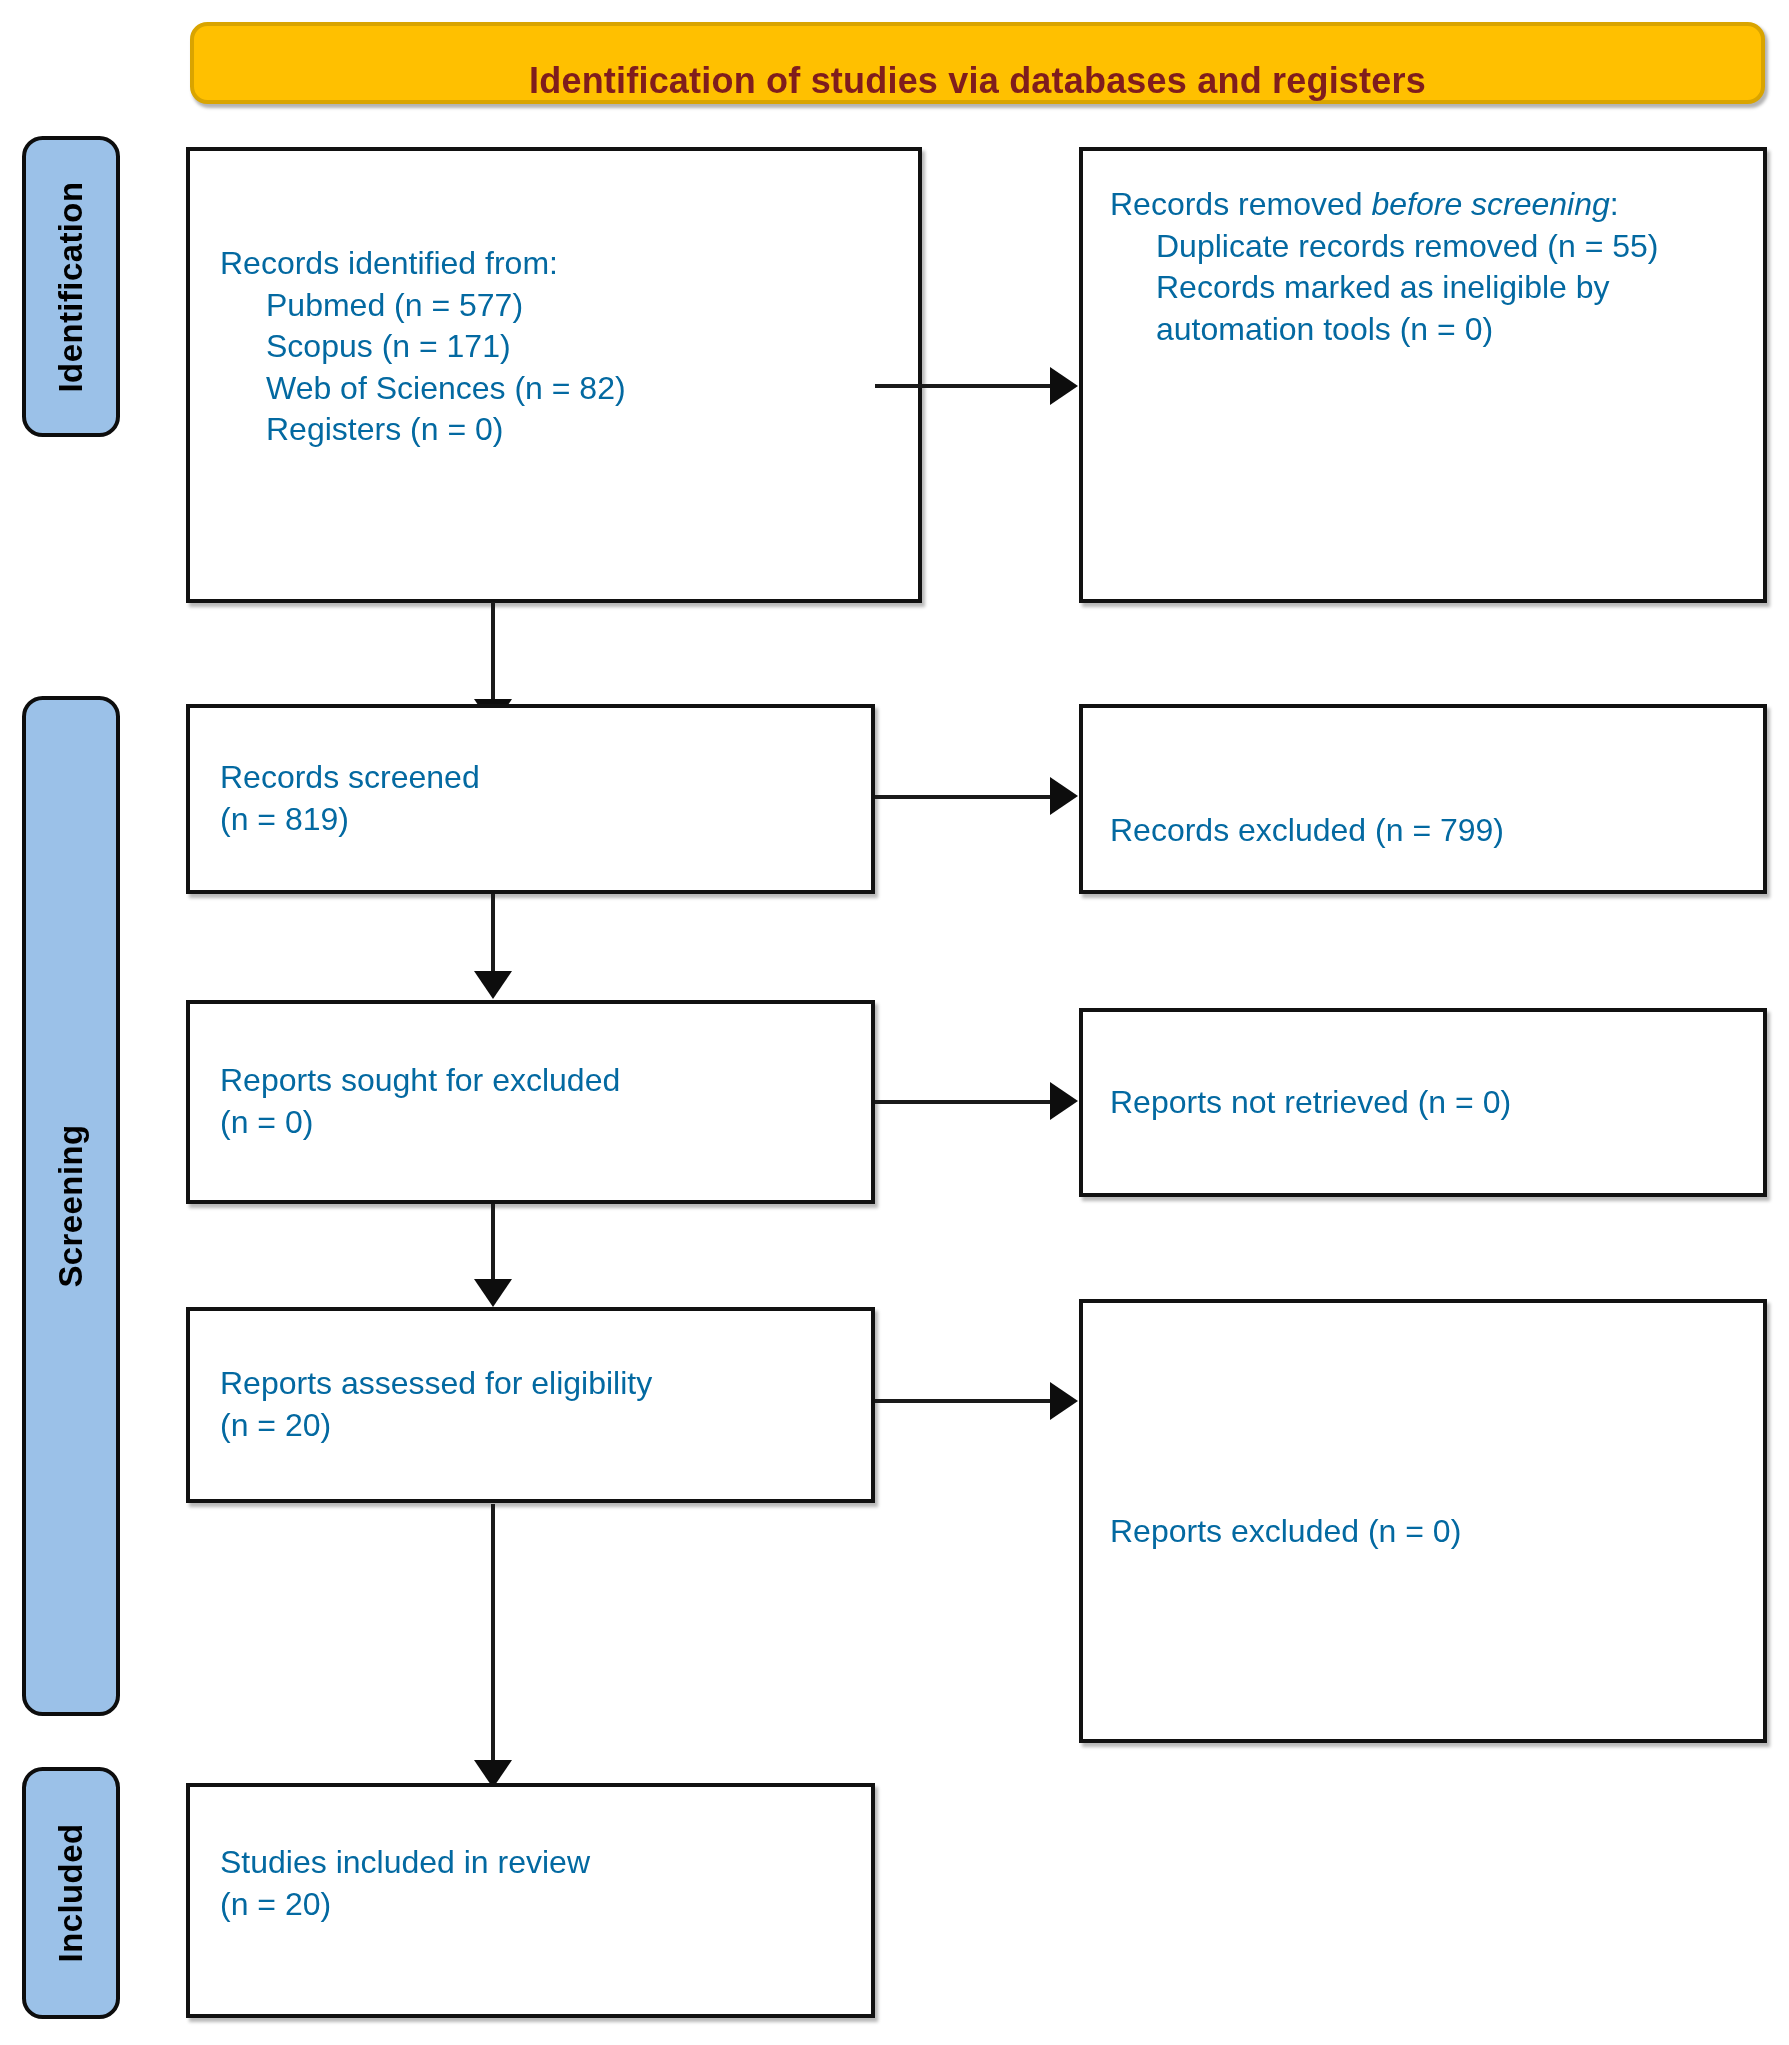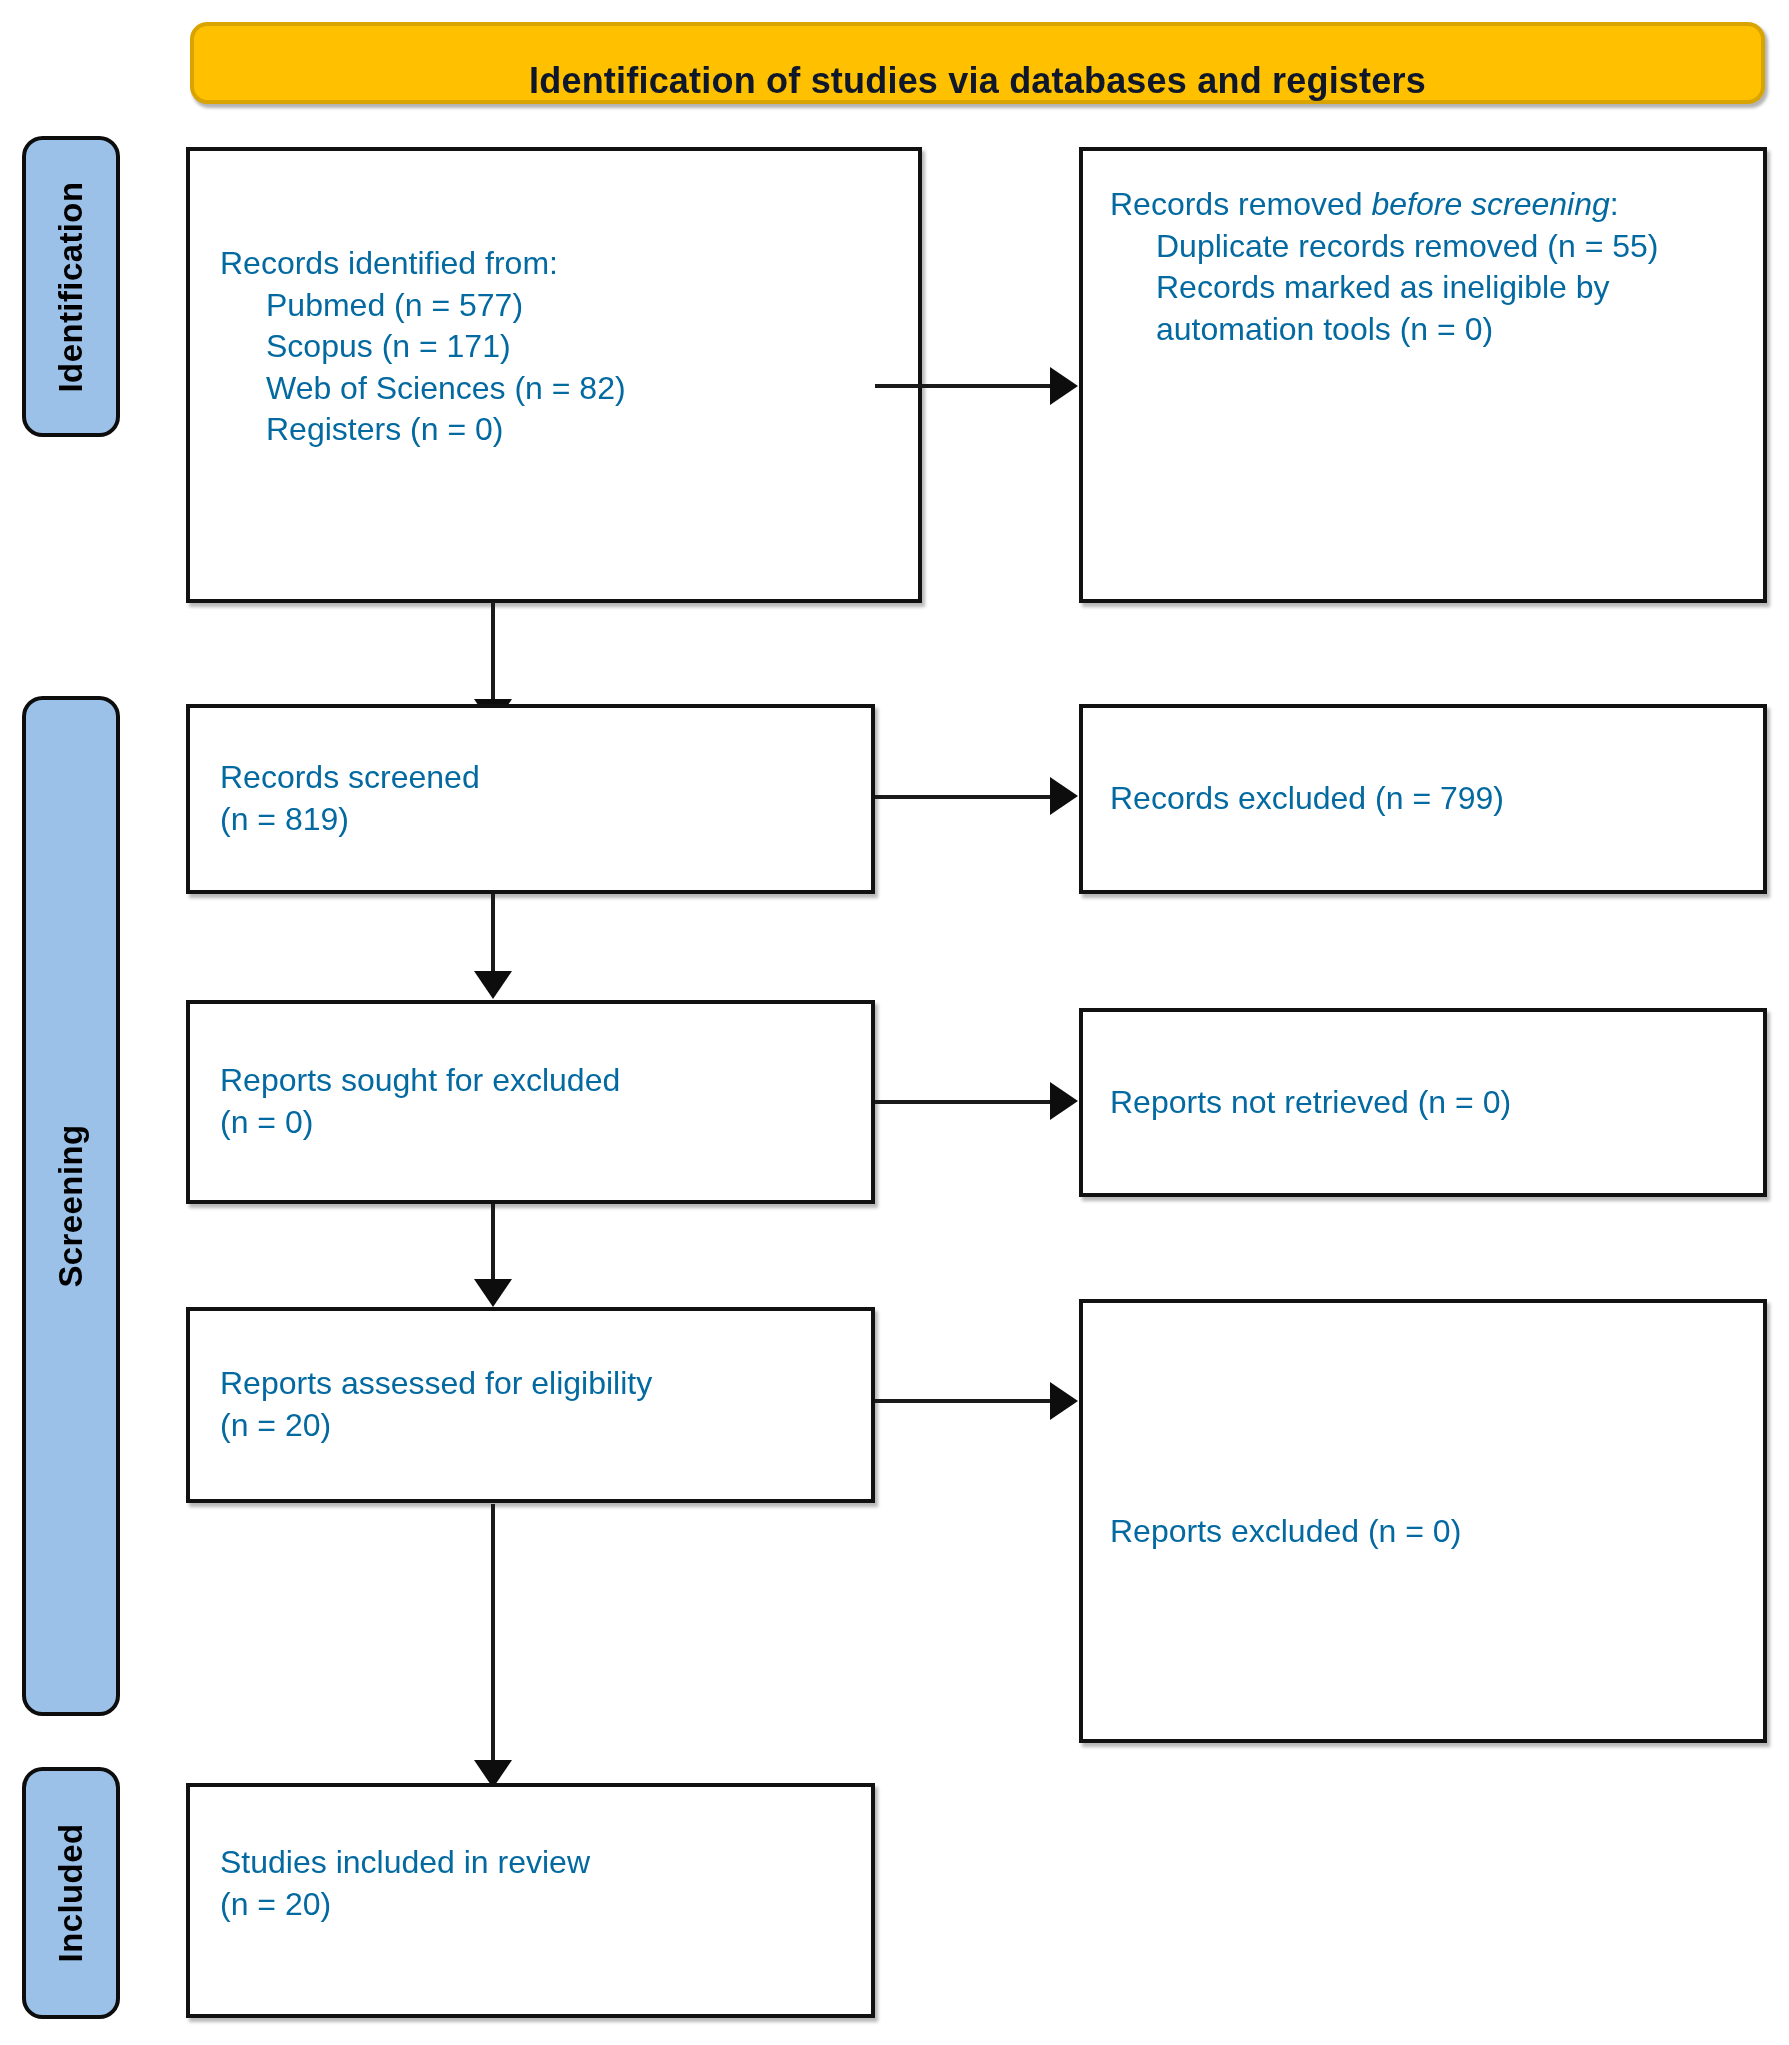--- a/index.html
+++ b/index.html
@@ -28,21 +28,21 @@
     border-radius: 17.4px;
     box-sizing: border-box;
     display: flex;
     align-items: center;
     justify-content: center;
     box-shadow: 2.4px 3.2px 3.2px rgba(0,0,0,0.30);
   }
   .banner-text {
     font-size: 36px;
     font-weight: bold;
-    color: #0f172a;
+    color: #7f1d1d;
     letter-spacing: 0.2px;
     white-space: nowrap;
     margin-top: 35px;
   }
 
   
   .phase {
     position: absolute;
     background: #9BC1E8;
     border: 4.8px solid #0d0d0d;
@@ -156,21 +156,21 @@
   <div class="arrow-down" style="left:474px; top:699px;"></div>
 
   <div class="box" style="left:186px; top:704px; width:689px; height:190px;">
     <div class="box-inner v-mid">
       <span>Records screened</span><br>
       <span>(n = 819)</span>
     </div>
   </div>
 
   <div class="box" style="left:1079px; top:704px; width:688px; height:190px;">
-    <div class="box-inner v-mid" style="left:27px;">
+    <div class="box-inner v-mid" style="left:27px;margin-top:32px;">
       <span>Records excluded (n = 799)</span>
     </div>
   </div>
 
   <div class="hline" style="left:875px; top:795px; width:176px;"></div>
   <div class="arrow-right" style="left:1050px; top:777px;"></div>
 
   <div class="vline" style="left:491px; top:894px; height:82px;"></div>
   <div class="arrow-down" style="left:474px; top:971px;"></div>
 

